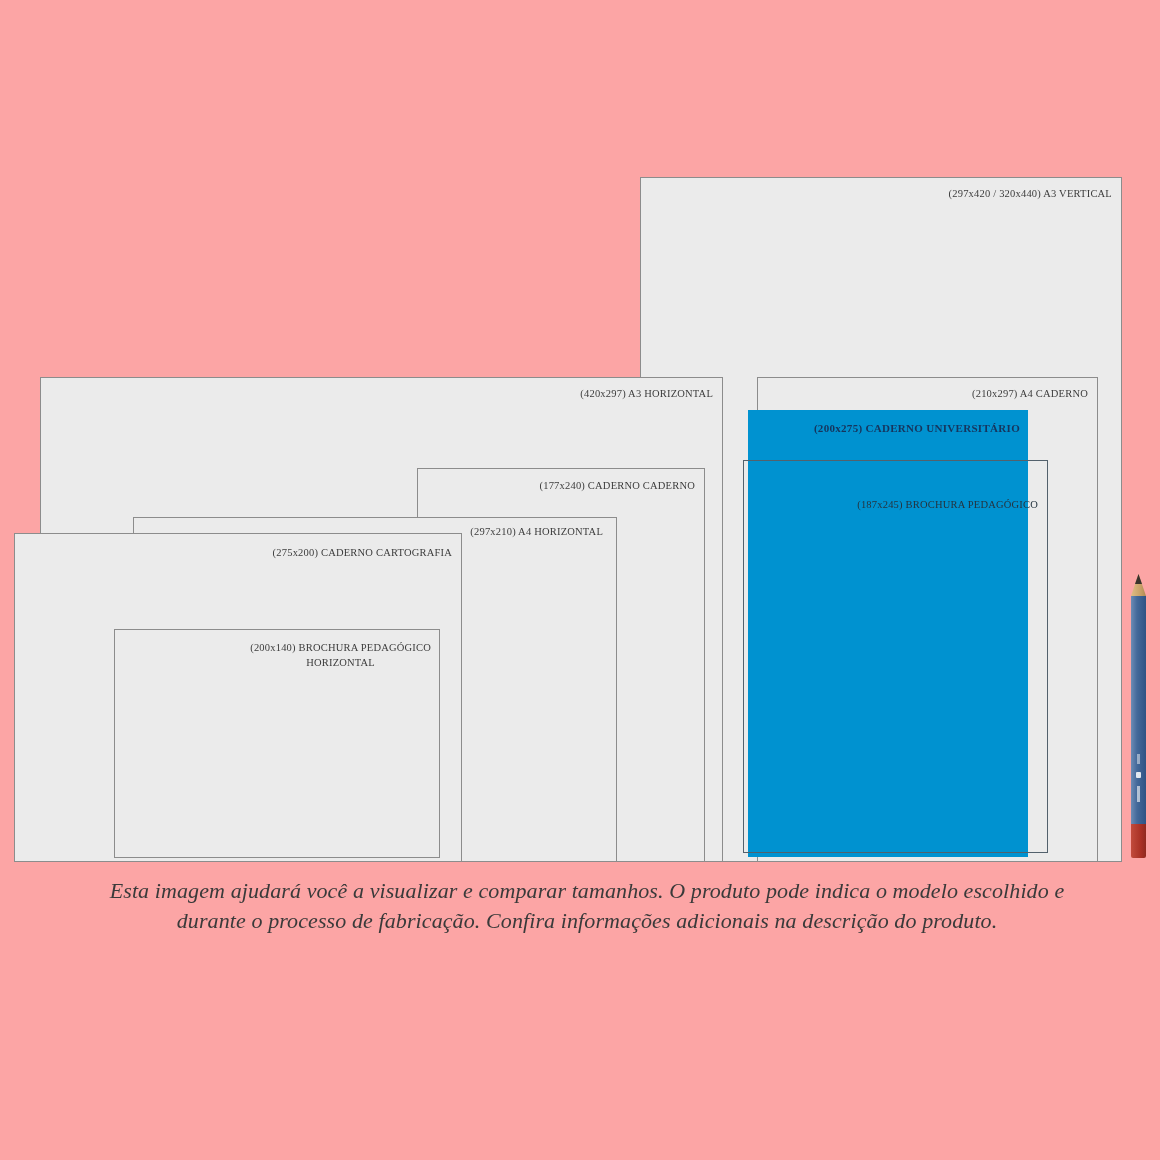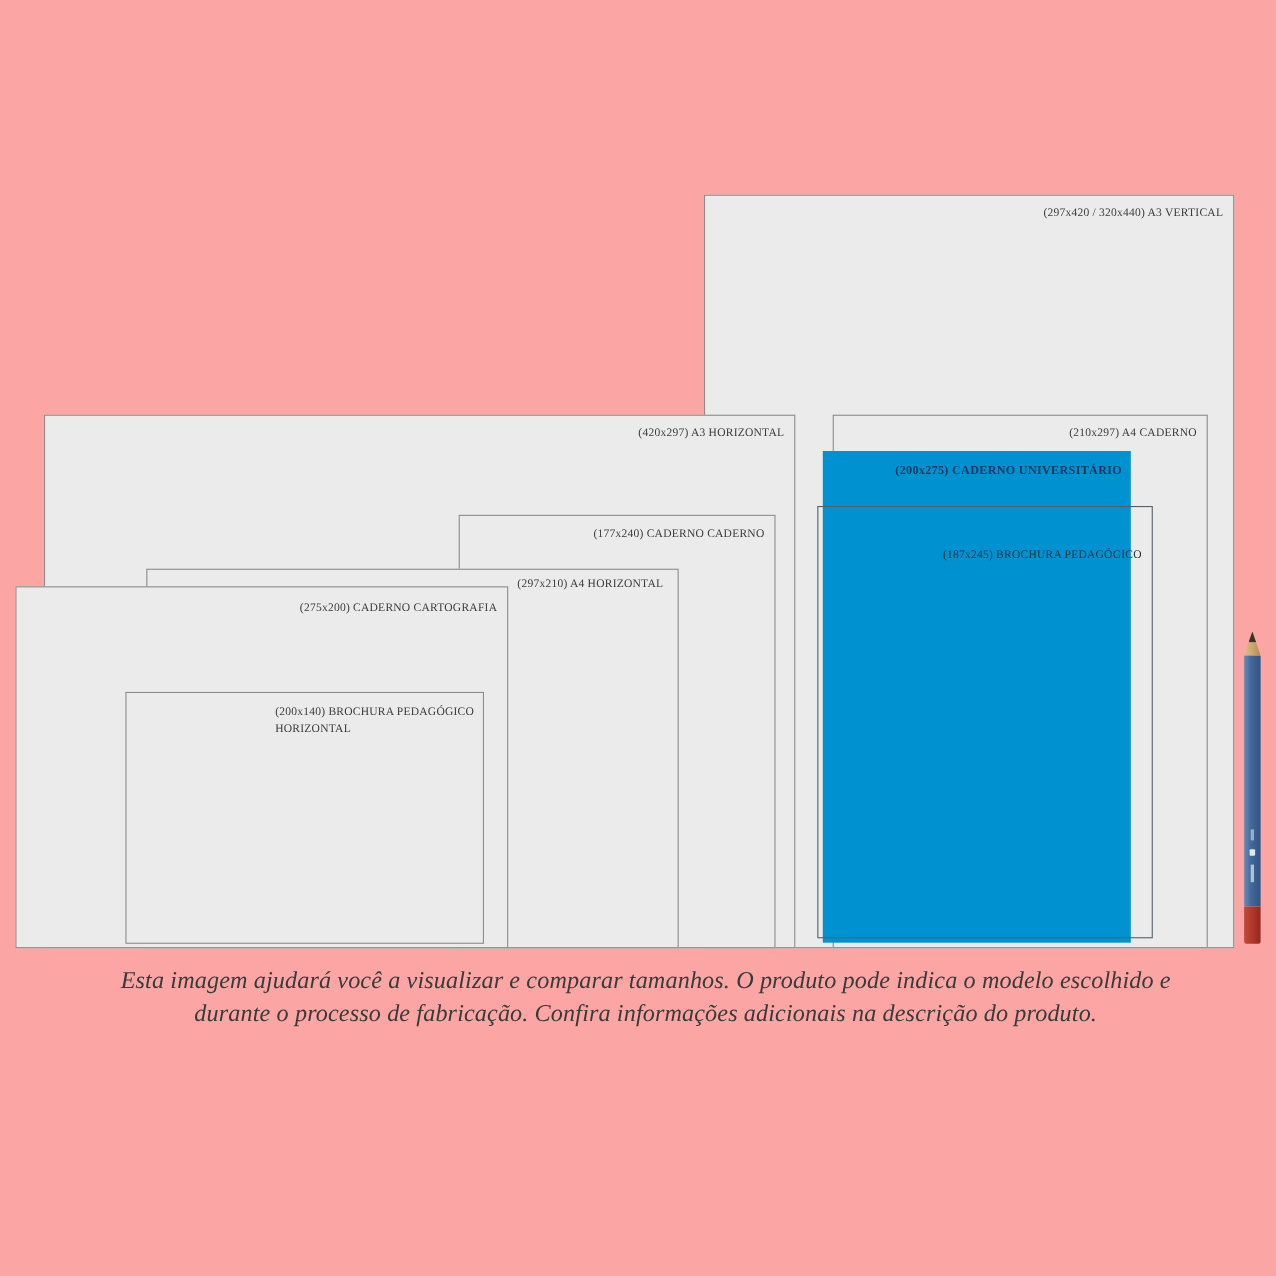--- a/index.html
+++ b/index.html
@@ -18,21 +18,21 @@
   
   #box-a3v  { left:640px; top:177px; width:482px; height:685px; z-index:1; }
   #box-a3h  { left:40px;  top:377px; width:683px; height:485px; z-index:2; }
   #box-col  { left:417px; top:468px; width:288px; height:394px; z-index:3; }
   #box-col .box-label { top:9px; }
   #box-a4h  { left:133px; top:517px; width:484px; height:345px; z-index:4; }
   #box-a4h .box-label { top:6px; right:13px; }
   #box-car  { left:14px;  top:533px; width:448px; height:329px; z-index:5; }
   #box-car .box-label { top:11px;text-align:right; }
   #box-brh  { left:114px; top:629px; width:326px; height:229px; z-index:6; }
-  #box-brh .box-label { top:10px; right:8px; text-align:left; }
+  #box-brh .box-label { top:10px; right:8px; text-align:center; }
   #box-brh .box-label span { display:block; }
   #box-a4v  { left:757px; top:377px; width:341px; height:485px; z-index:7; }
   #box-uni  { left:748px; top:410px; width:280px; height:447px; z-index:8;
               background:#0092d0; border:none; }
   #box-uni .box-label { top:11px; right:8px; font-size:11px; font-weight:bold;
               color:#16355d; letter-spacing:0.3px; }
   #box-brp  { left:743px; top:460px; width:305px; height:393px; z-index:9;
               background:transparent; border:1px solid #53616c; }
   #box-brp .box-label { top:7px; color:#24343f;margin-top:29px; }
 

